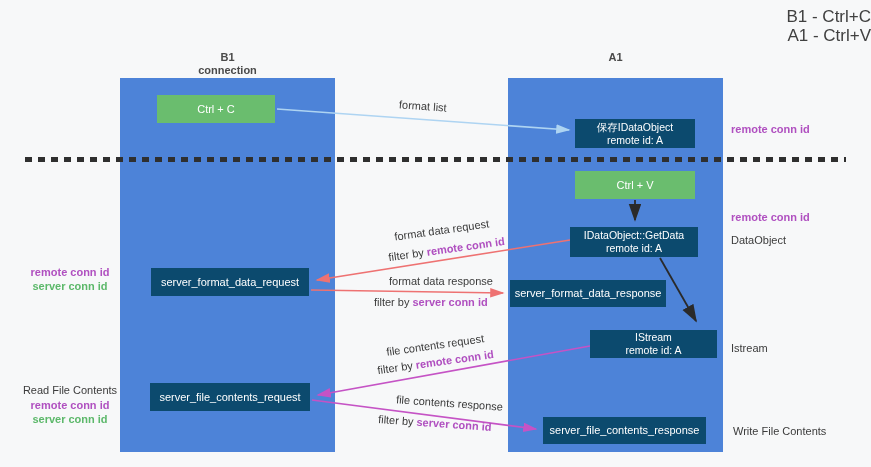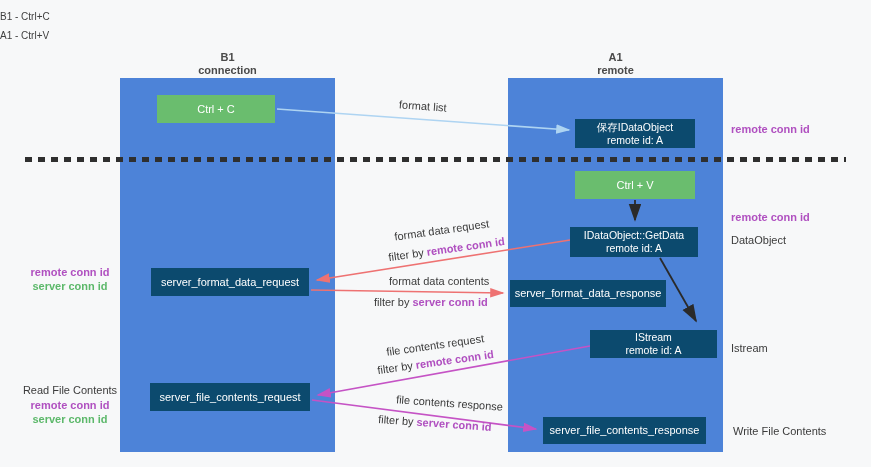--- a/index.html
+++ b/index.html
@@ -4,22 +4,22 @@
 <style>
   html,body{margin:0;padding:0;}
   body{
     width:871px;height:467px;position:relative;overflow:hidden;
     background:#f7f8f9;
     font-family:"Liberation Sans", sans-serif;
     color:#3b3b3b;
   }
   .abs{position:absolute;}
   .title{
-    left:0;right:0;top:7px;text-align:left;
-    font-size:10px;line-height:19px;color:#404040;z-index:4;
+    left:0;right:0;top:7px;text-align:right;
+    font-size:17px;line-height:19px;color:#404040;z-index:4;
   }
   .col-header{
     text-align:center;font-size:11px;line-height:13px;color:#4a4a4a;z-index:4;font-weight:bold;
   }
   .column{
     top:78px;width:215px;height:374px;background:#4d83d8;z-index:1;
   }
   .box{
     z-index:3;display:flex;flex-direction:column;justify-content:center;
     color:#fff;font-size:11px;line-height:13px;text-align:center;
@@ -48,21 +48,20 @@
   <div>B1 - Ctrl+C</div>
   <div>A1 - Ctrl+V</div>
 </div>
 
 <div class="abs col-header" style="left:120px;top:51px;width:215px;">
   <div>B1</div>
   <div>connection</div>
 </div>
 <div class="abs col-header" style="left:508px;top:51px;width:215px;">
   <div>A1</div>
-  <div>remote</div>
 </div>
 
 <div class="abs column" style="left:120px;"></div>
 <div class="abs column" style="left:508px;"></div>
 
 <div class="abs dashline"></div>
 
 <svg class="abs arrows" width="871" height="467" viewBox="0 0 871 467">
   <defs>
     <marker id="mblue" markerWidth="9" markerHeight="8" refX="8" refY="3" orient="auto">
@@ -119,21 +118,21 @@
   <span>server_file_contents_response</span>
 </div>
 
 <div class="abs lbl dark rot-dn" style="left:399px;top:100px;">format list</div>
 
 <div class="abs lbl dark rot-up" style="left:394px;top:224px;">format data request</div>
 <div class="abs lbl rot-up" style="left:388px;top:243px;">
   <span class="filter-prefix">filter by</span><span class="purple">remote conn id</span>
 </div>
 
-<div class="abs lbl dark" style="left:389px;top:275px;">format data contents</div>
+<div class="abs lbl dark" style="left:389px;top:275px;">format data response</div>
 <div class="abs lbl" style="left:374px;top:296px;">
   <span class="filter-prefix">filter by</span><span class="purple">server conn id</span>
 </div>
 
 <div class="abs lbl dark rot-up" style="left:386px;top:339px;">file contents request</div>
 <div class="abs lbl rot-up" style="left:377px;top:356px;">
   <span class="filter-prefix">filter by</span><span class="purple">remote conn id</span>
 </div>
 
 <div class="abs lbl dark rot-dn" style="left:396px;top:397px;">file contents response</div>

